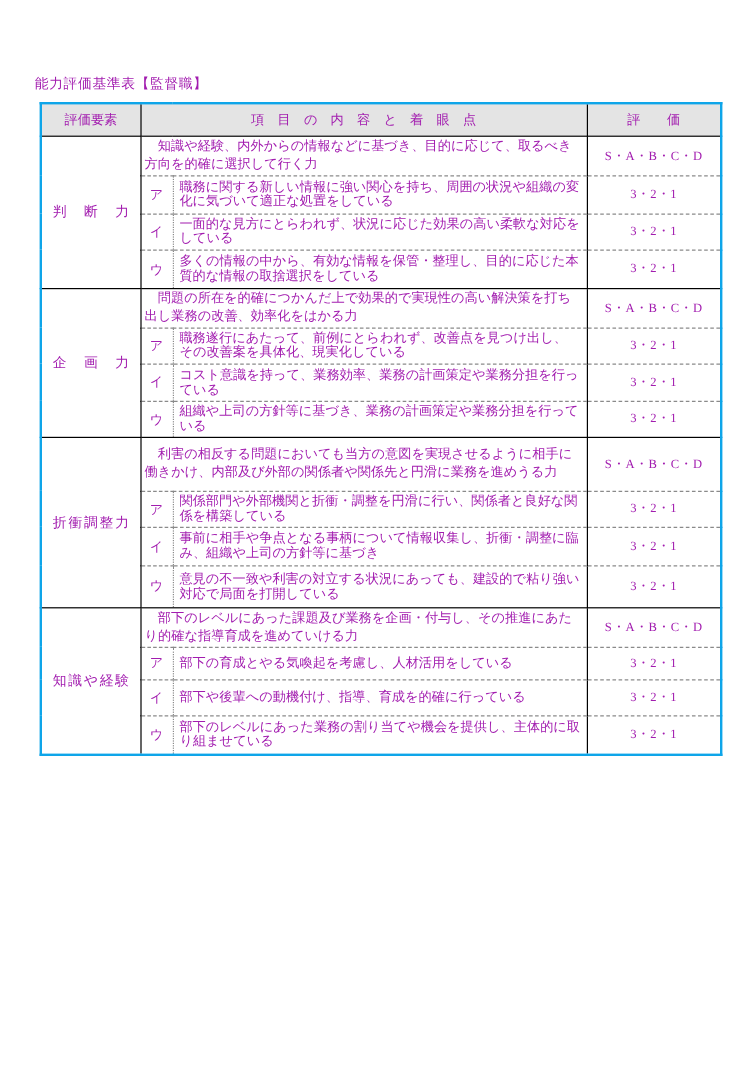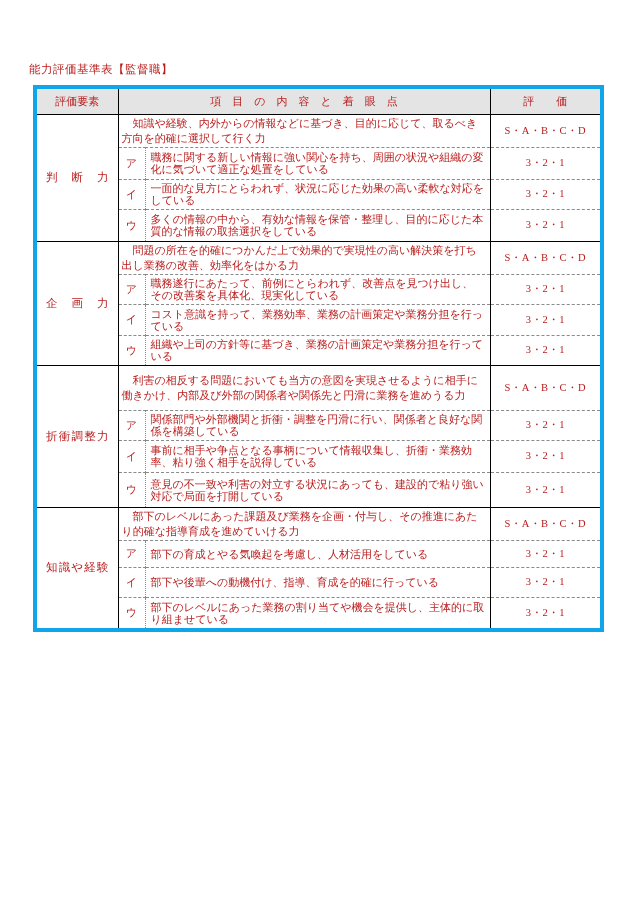--- a/index.html
+++ b/index.html
@@ -1,37 +1,37 @@
 <!DOCTYPE html>
 <html><head>
 <meta charset="utf-8">
 <style>
   html,body{margin:0;padding:0;background:#ffffff;}
   .page{
     position:relative;
     width:630px;height:666px;
     background:#ffffff;
     font-family:"Liberation Serif","DejaVu Serif",serif;
-    color:#b91c1c;
+    color:#a21caf;
     overflow:hidden;
   }
   .doc-title{
     position:absolute;
     left:29px;top:62px;
     font-size:11.5px;
     letter-spacing:0.5px;
     white-space:nowrap;
   }
   table.etable{
     position:absolute;
     left:33px;top:85px;
     width:567px;
     border-collapse:collapse;
     table-layout:fixed;
-    border:4px solid #0ea5e9;
+    border:2px solid #0ea5e9;
     font-size:11px;
     padding-left:48px;
   }
   col.c-factor{width:83px;}
   col.c-sub{width:27px;}
   col.c-text{width:345px;}
   col.c-rating{width:112px;}
 
   th{
     background:#e4e4e4;
@@ -171,21 +171,21 @@
           </td>
         <td class="rating">S・A・B・C・D</td>
       </tr>
       <tr class="rh30">
         <td class="sub">ア</td>
         <td class="itext">関係部門や外部機関と折衝・調整を円滑に行い、関係者と良好な関係を構築している</td>
         <td class="rating">3・2・1</td>
       </tr>
       <tr class="rh32">
         <td class="sub">イ</td>
-        <td class="itext">事前に相手や争点となる事柄について情報収集し、折衝・業務効率、粘り強く相手を説得している</td>
+        <td class="itext">事前に相手や争点となる事柄について情報収集し、折衝・調整に臨み、組織や上司の方針等に基づき</td>
         <td class="rating">3・2・1</td>
       </tr>
       <tr class="rh35 sec-last">
         <td class="sub">ウ</td>
         <td class="itext">意見の不一致や利害の対立する状況にあっても、建設的で粘り強い対応で局面を打開している</td>
         <td class="rating">3・2・1</td>
       </tr>
     </tbody>
 
     <tbody>

